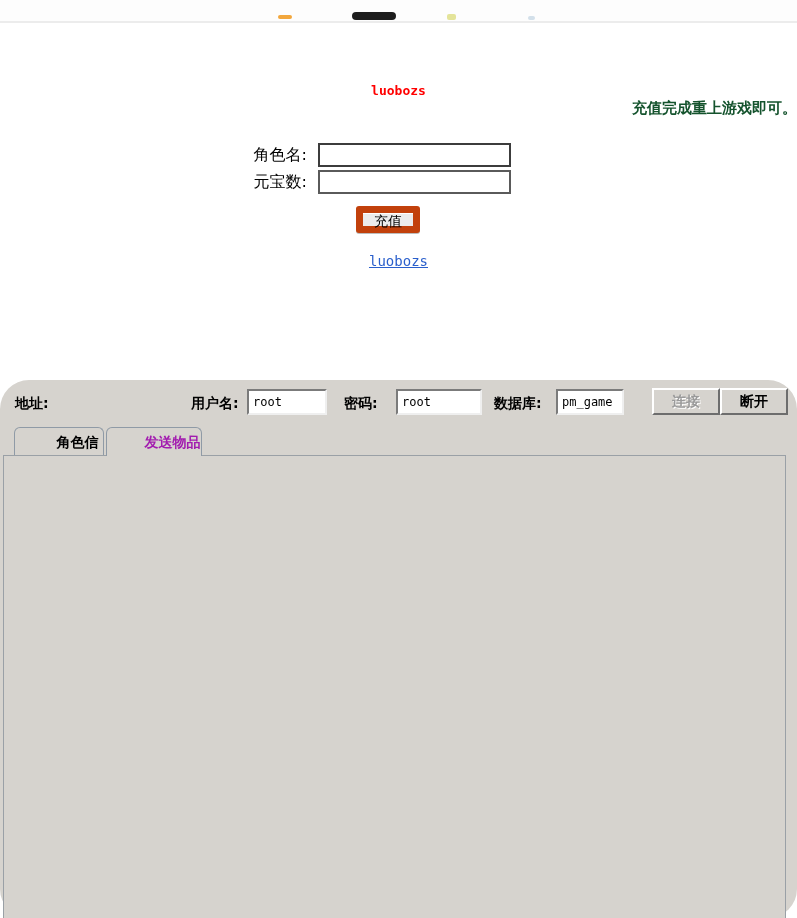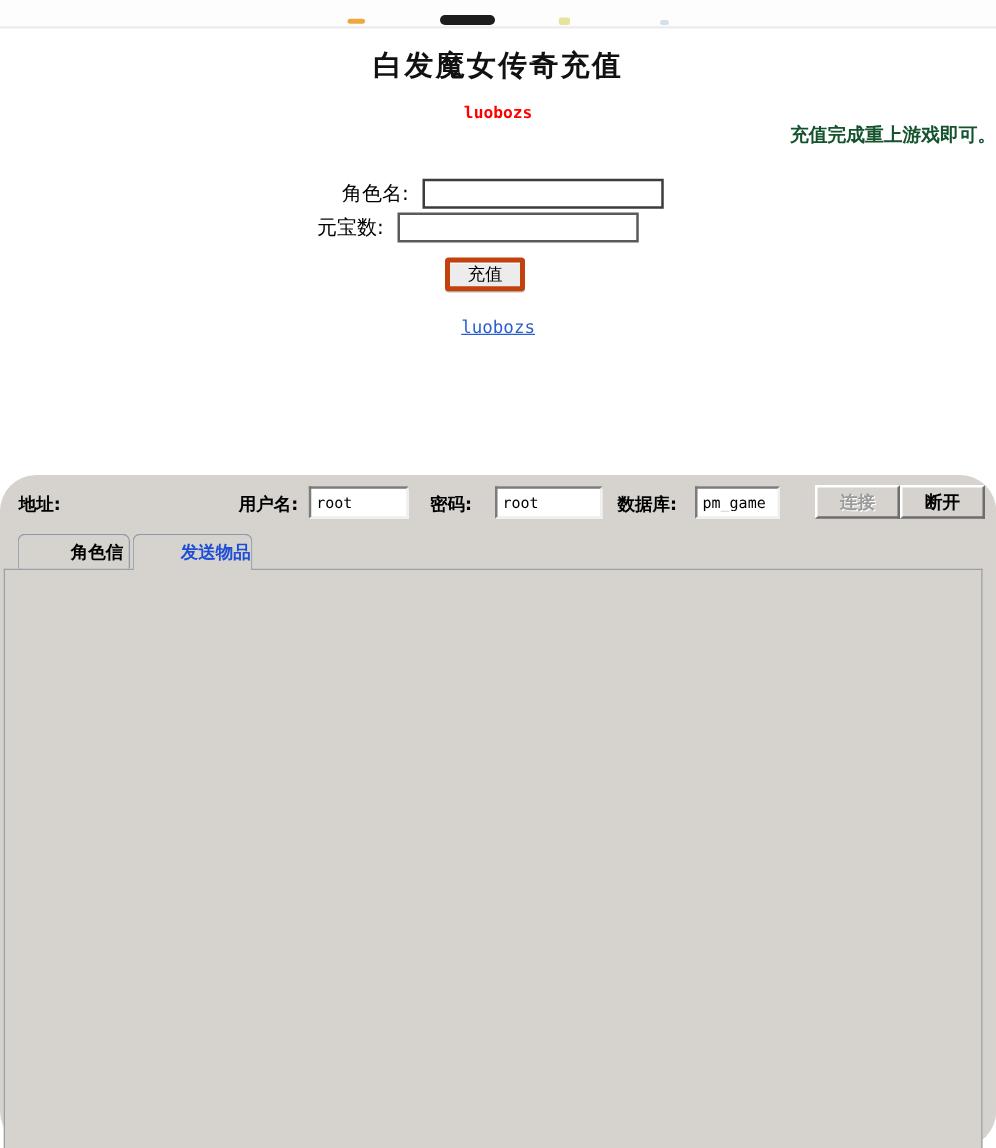--- a/index.html
+++ b/index.html
@@ -21,21 +21,21 @@
                   font-size:13px; font-weight:bold; }
   #notice { position:absolute; left:0; top:76px; width:100%; text-align:right;
             font-size:15px; font-weight:bold; color:#14532d; }
   .form-row { position:absolute; left:250px; width:300px; height:24px; }
   .form-label { position:absolute; right:243px; top:2px; font-size:16px; color:#000; white-space:nowrap; }
   .form-input { position:absolute; left:68px; top:0; width:193px; height:24px;
                 border:2px solid #3c3c3c; background:#fff; font-size:14px; padding:0 4px;
                 font-family:"DejaVu Sans Mono","Liberation Mono",monospace; }
   .form-input.lighter { border-color:#5a5a5a; }
   #submit-btn { position:absolute; left:356px; top:183px; width:64px; height:27px;
-                background:#ececec; border:4px solid #c2410c;
+                background:#ececec; border:7px solid #c2410c;
                 border-radius:3px; box-shadow:inset 0 1px 0 #fff, 0 1px 0 #bdbdbd;
                 font-size:14px; color:#000; cursor:pointer; }
   #page-link { position:absolute; left:0; top:228px; width:100%; text-align:center; }
   #page-link a { font-family:"DejaVu Sans Mono","Liberation Mono",monospace;
                  font-size:14px; color:#2a5fcc; text-decoration:underline; }
 
   
   #app { position:absolute; left:0; top:380px; width:797px; height:538px; background:#d6d3ce;
          font-size:13px;border-radius:29px; }
   .tlabel { position:absolute; top:15px; font-size:14px; font-weight:bold; color:#000; white-space:nowrap; }
@@ -45,21 +45,21 @@
   .wbtn { position:absolute; background:#d6d3ce; text-align:center;
           border:2px solid; border-color:#ffffff #6d6d6d #6d6d6d #ffffff;
           font-size:14px; font-weight:bold; color:#000; cursor:pointer;
           font-family:"DejaVu Sans","Liberation Sans",sans-serif; }
   .wbtn.disabled { color:#9a9a9a; text-shadow:1px 1px 0 #fff; cursor:default; }
 
   
   .tab { position:absolute; top:47px; height:28px; text-align:center; line-height:28px;
          font-size:14px; font-weight:bold; border:1px solid #8f9aa6; border-bottom:none;
          border-radius:6px 6px 0 0; background:#d6d3ce; cursor:pointer;padding-left:37px; }
-  .tab.active { height:29px; z-index:3; color:#1d4ed8; }
+  .tab.active { height:29px; z-index:3; color:#a21caf; }
   .tab.inactive { color:#000; z-index:1; }
   #tabpage { position:absolute; left:3px; top:75px; width:783px; height:470px;
              border:1px solid #9aa0a6; border-bottom:none; background:#d6d3ce; z-index:2; }
 
   
   .lv { position:absolute; background:#fff; border:2px solid; border-color:#6e6e6e #f2f1ec #f2f1ec #6e6e6e;
         display:flex; overflow:hidden; }
   .lv-main { flex:1 1 auto; display:flex; flex-direction:column; overflow:hidden; }
   .lv-head { display:flex; height:19px; flex:0 0 19px; background:#d6d3ce; }
   .hcell { border:1px solid; border-color:#ffffff #6e6e6e #6e6e6e #ffffff;
@@ -96,25 +96,24 @@
 <body>
 
 <div id="strip">
   <div class="frag" style="left:278px;top:15px;width:14px;height:4px;background:#f2a73d;"></div>
   <div class="frag" style="left:352px;top:12px;width:44px;height:8px;background:#1d1d1d;border-radius:4px;"></div>
   <div class="frag" style="left:447px;top:14px;width:9px;height:6px;background:#e4e49a;"></div>
   <div class="frag" style="left:528px;top:16px;width:7px;height:4px;background:#d3e0ea;"></div>
 </div>
 
 <div id="webpage">
-  <div id="page-title">白发魔女传奇充值</div>
   <div id="account-name" style="color:#ff0000;">luobozs</div>
   <div id="notice">充值完成重上游戏即可。</div>
 
-  <div class="form-row" style="top:120px;margin-left:20px;">
+  <div class="form-row" style="top:120px;">
     <span class="form-label">角色名:</span>
     <input class="form-input" type="text" value="" style="">
   </div>
   <div class="form-row" style="top:147px;">
     <span class="form-label">元宝数:</span>
     <input class="form-input lighter" type="text" value="" style="">
   </div>
 
   <button id="submit-btn">充值</button>
   <div id="page-link"><a href="#">luobozs</a></div>

